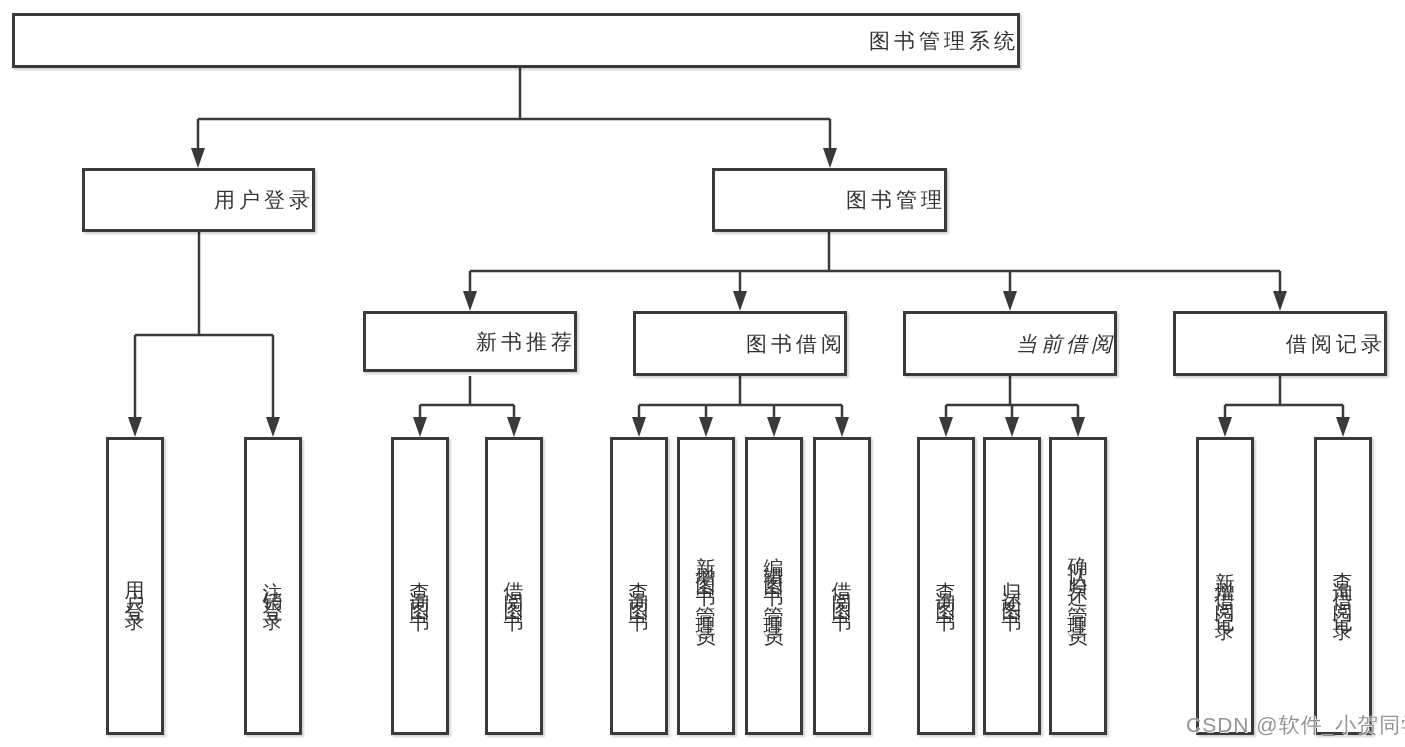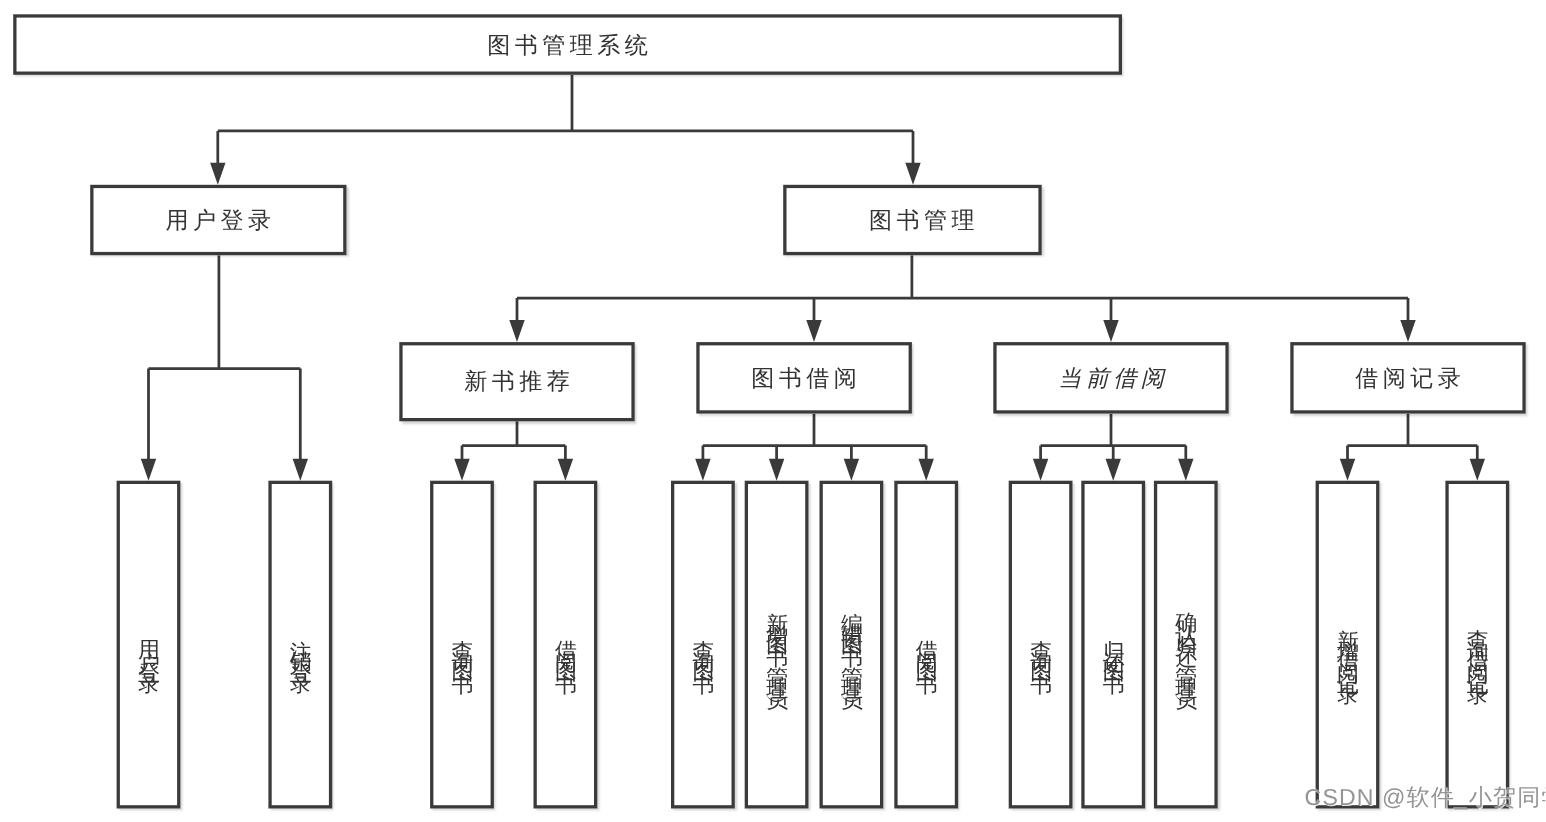--- a/index.html
+++ b/index.html
@@ -29,20 +29,21 @@
     color: #333333;
     display: flex;
     align-items: center;
     justify-content: center;
     box-shadow: 2px 2px 2px rgba(0,0,0,0.18);
   }
   .hnode {
     font-size: 21px;
     letter-spacing: 4px;
     white-space: nowrap;
+    justify-content: flex-end;
   }
   .hnode .label { transform: translateX(2px); }
   .vnode .label {
     writing-mode: vertical-rl;
     text-orientation: mixed;
     font-size: 20px;
     letter-spacing: 10px;
     line-height: 1;
     white-space: nowrap;
   }
@@ -100,24 +101,24 @@
     <span class="label">图书管理系统</span>
   </div>
 
   <div class="node hnode" style="left:82px; top:168px; width:233px; height:64px;">
     <span class="label">用户登录</span>
   </div>
   <div class="node hnode" style="left:712px; top:168px; width:235px; height:64px;padding-left:17px;">
     <span class="label">图书管理</span>
   </div>
 
-  <div class="node hnode" style="left:363px; top:311px; width:214px; height:72px;">
+  <div class="node hnode" style="left:363px; top:311px; width:214px; height:61px;">
     <span class="label">新书推荐</span>
   </div>
-  <div class="node hnode" style="left:633px; top:311px; width:196px; height:65px;">
+  <div class="node hnode" style="left:633px; top:311px; width:214px; height:65px;">
     <span class="label">图书借阅</span>
   </div>
   <div class="node hnode" style="left:903px; top:311px; width:214px; height:65px;font-style:italic;">
     <span class="label">当前借阅</span>
   </div>
   <div class="node hnode" style="left:1173px; top:311px; width:214px; height:65px;">
     <span class="label">借阅记录</span>
   </div>
 
   <div class="node vnode" style="left:106px; top:437px; width:58px; height:298px;">

